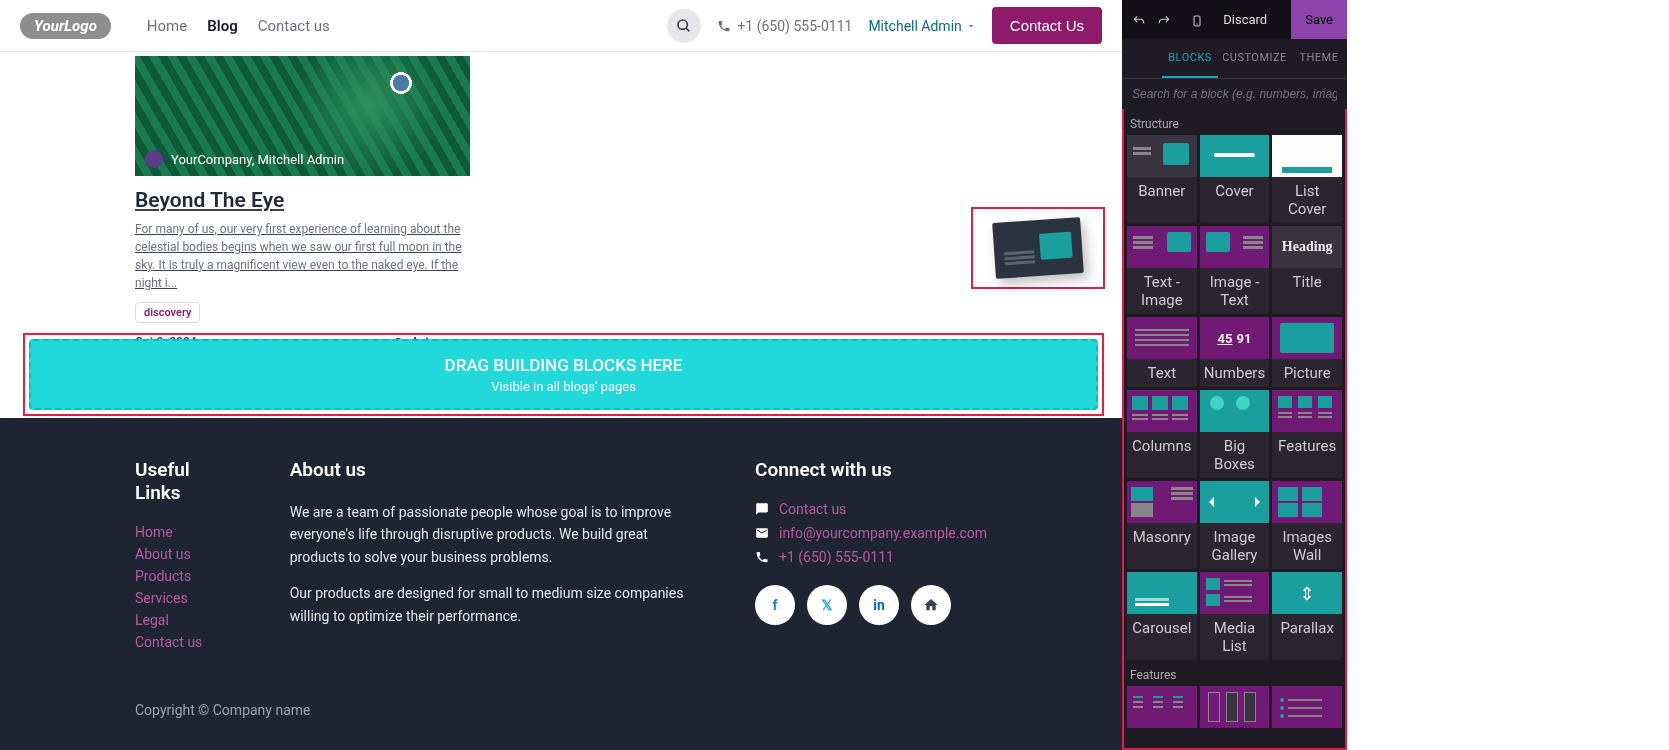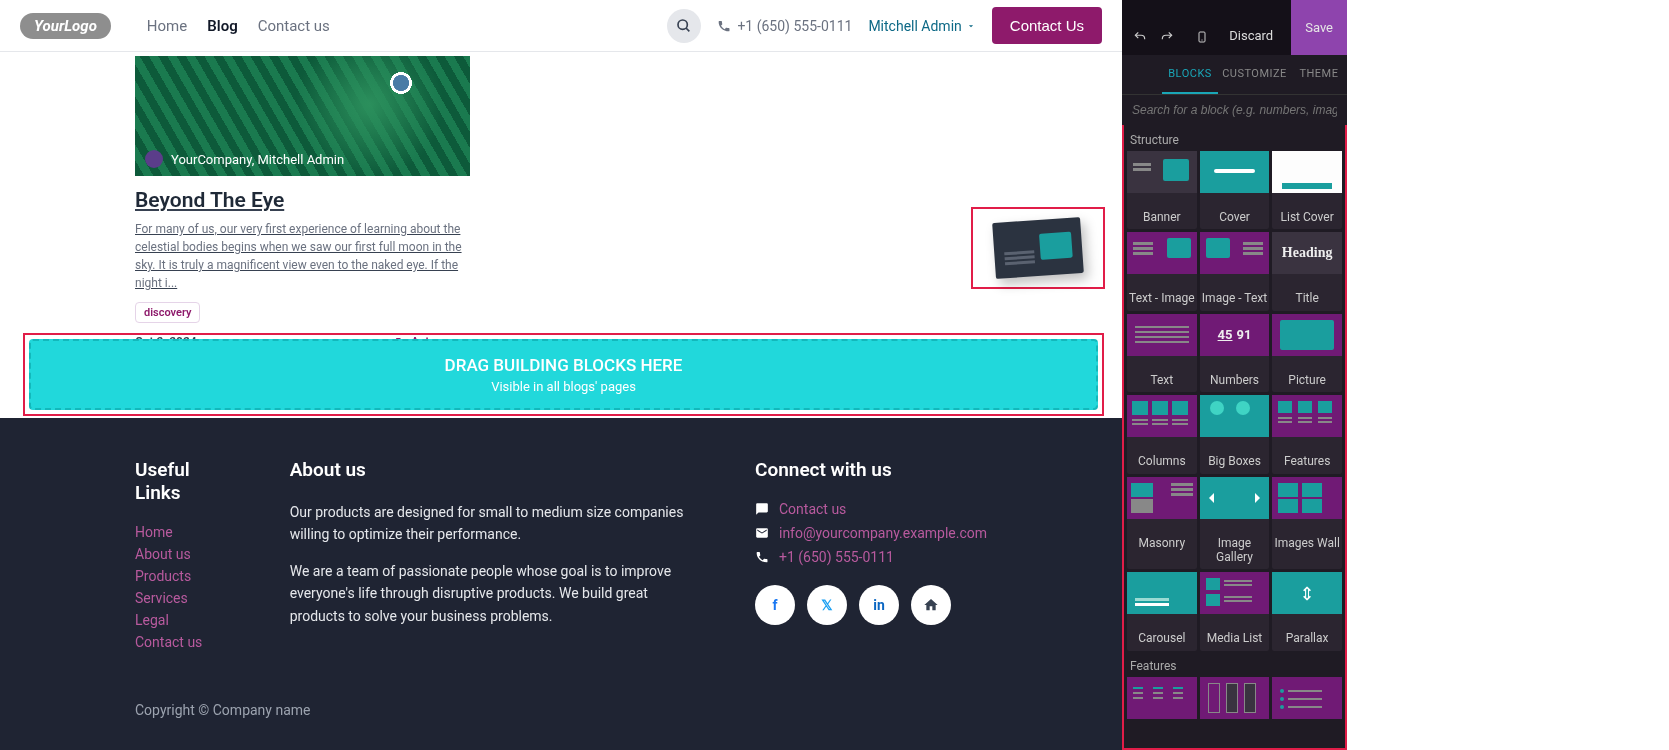--- a/index.html
+++ b/index.html
@@ -62,31 +62,31 @@
 .connect-item a { color: #b85a9e; display: inline; margin: 0; }
 .socials { display: flex; gap: 12px; margin-top: 20px; }
 .soc { width: 40px; height: 40px; border-radius: 50%; background: #fff; display: flex; align-items: center; justify-content: center; font-weight: 700; }
 .copyright { margin-top: 46px; font-size: 14px; color: #9ca3af; }
 
 
 .sb-top { display: flex; align-items: flex-end; padding: 6px 8px; gap: 8px; background: #141018; }
 .sb-top-spacer { flex: 1; }
 .sb-icon-btn { width: 24px; height: 24px; display: flex; align-items: center; justify-content: center; cursor: pointer; color: #ccc; }
 .sb-btn { color: #ddd; font-size: 13px; padding: 6px 10px; cursor: pointer; }
-.sb-btn.save { background: #8e44ad; color: #e5e5e5; padding: 20px 14px; margin: -6px -8px -6px 0; }
+.sb-btn.save { background: #8e44ad; color: #000000; padding: 12px 14px; margin: -6px -8px -6px 6px; }
 .sb-tabs { display: flex; border-bottom: 1px solid #333; padding-left: 40px; }
 .sb-tab { flex: 1; text-align: center; padding: 12px 4px; font-size: 11px; color: #888; cursor: pointer; letter-spacing: .5px; }
 .sb-tab.active { color: #1aa6b7; border-bottom: 2px solid #1aa6b7; }
 .sb-search { width: 100%; background: transparent; border: none; padding: 8px 10px; color: #888; font-size: 12px; font-style: italic; }
 .sb-body { flex: 1; overflow-y: auto; border: 2px solid #e11d48; border-top: none; margin: 0; }
 .sb-section { padding: 8px 6px 4px; font-size: 12px; color: #aaa; }
 .block-grid { display: grid; grid-template-columns: repeat(3, 1fr); gap: 3px; padding: 0 3px; }
 .block-item { background: #2b2530; border-radius: 2px; display: flex; flex-direction: column; align-items: center; cursor: grab; }
 .block-thumb { width: 100%; height: 42px; background: #701a75; display: flex; align-items: center; justify-content: center; position: relative; overflow: hidden; }
-.block-label { font-size: 12px; color: #ccc; padding: 5px 2px; text-align: center; line-height: 1.2; margin-top: 12px; }
+.block-label { font-size: 15px; color: #ccc; padding: 5px 2px; text-align: center; line-height: 1.2; }
 
 
 .th-banner { background: #3a3340; }
 .th-banner::before { content:""; position:absolute; left:6px; top:12px; width:18px; height:3px; background:#888; box-shadow:0 5px 0 #888; }
 .th-banner::after { content:""; position:absolute; right:8px; top:8px; width:26px; height:22px; background:#1a9e9e; border-radius:2px; }
 .th-cover { background: #1a9e9e; }
 .th-cover::before { content:""; position:absolute; left:14px; right:14px; top:18px; height:4px; background:#fff; border-radius:2px; }
 .th-textcover { background: #fdfdfd; }
 .th-textcover::before { content:""; position:absolute; left:10px; right:10px; top:32px; height:6px; background:#1a9e9e; }
 .th-textimg::before { content:""; position:absolute; left:6px; top:10px; width:20px; height:3px; background:#888; box-shadow:0 5px 0 #888, 0 10px 0 #888; }
@@ -200,22 +200,22 @@
           <h3>Useful Links</h3>
           <a>Home</a>
           <a>About us</a>
           <a>Products</a>
           <a>Services</a>
           <a>Legal</a>
           <a>Contact us</a>
         </div>
         <div class="footer-col">
           <h3>About us</h3>
+          <p>We are a team of passionate people whose goal is to improve everyone's life through disruptive products. We build great products to solve your business problems.</p>
           <p>Our products are designed for small to medium size companies willing to optimize their performance.</p>
-          <p>We are a team of passionate people whose goal is to improve everyone's life through disruptive products. We build great products to solve your business problems.</p>
         </div>
         <div class="footer-col connect">
           <h3>Connect with us</h3>
           <div class="connect-item">
             <svg width="14" height="14" viewBox="0 0 24 24" fill="#fff">
                 <path d="M20 2H4c-1.1 0-2 .9-2 2v18l4-4h14c1.1 0 2-.9 2-2V4c0-1.1-.9-2-2-2z"></path>
               </svg>
             <a>Contact us</a>
           </div>
           <div class="connect-item">

